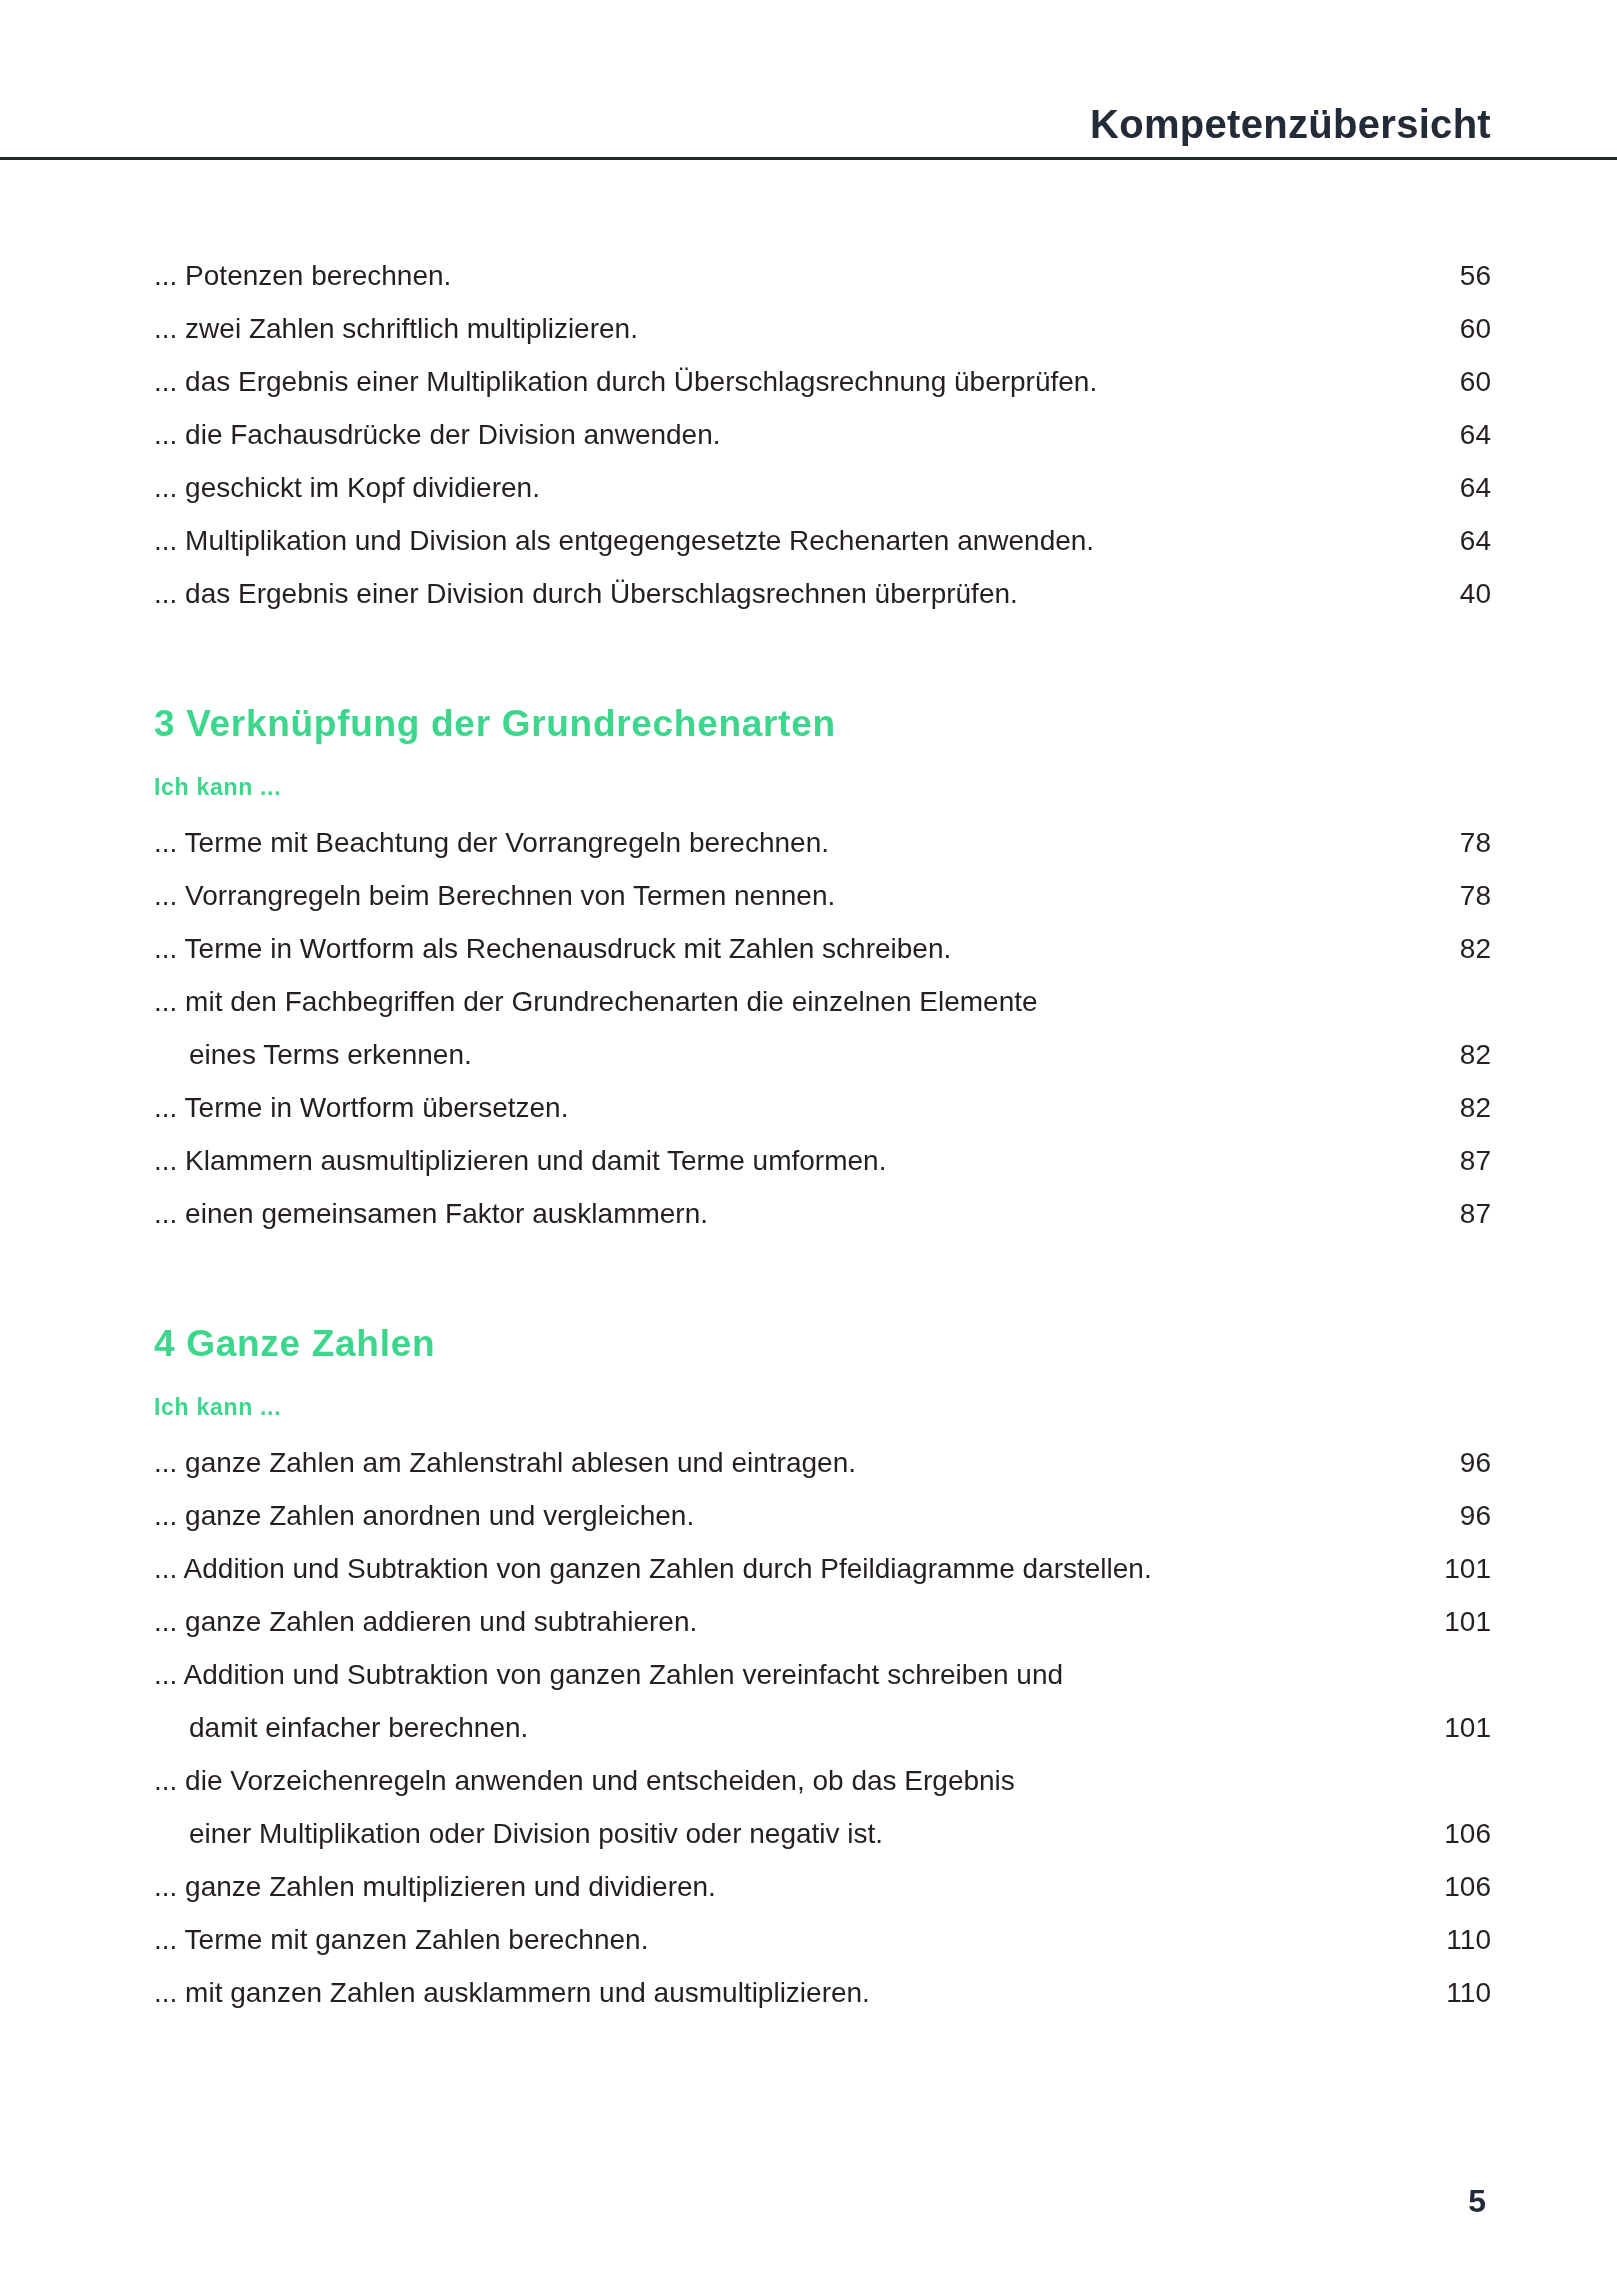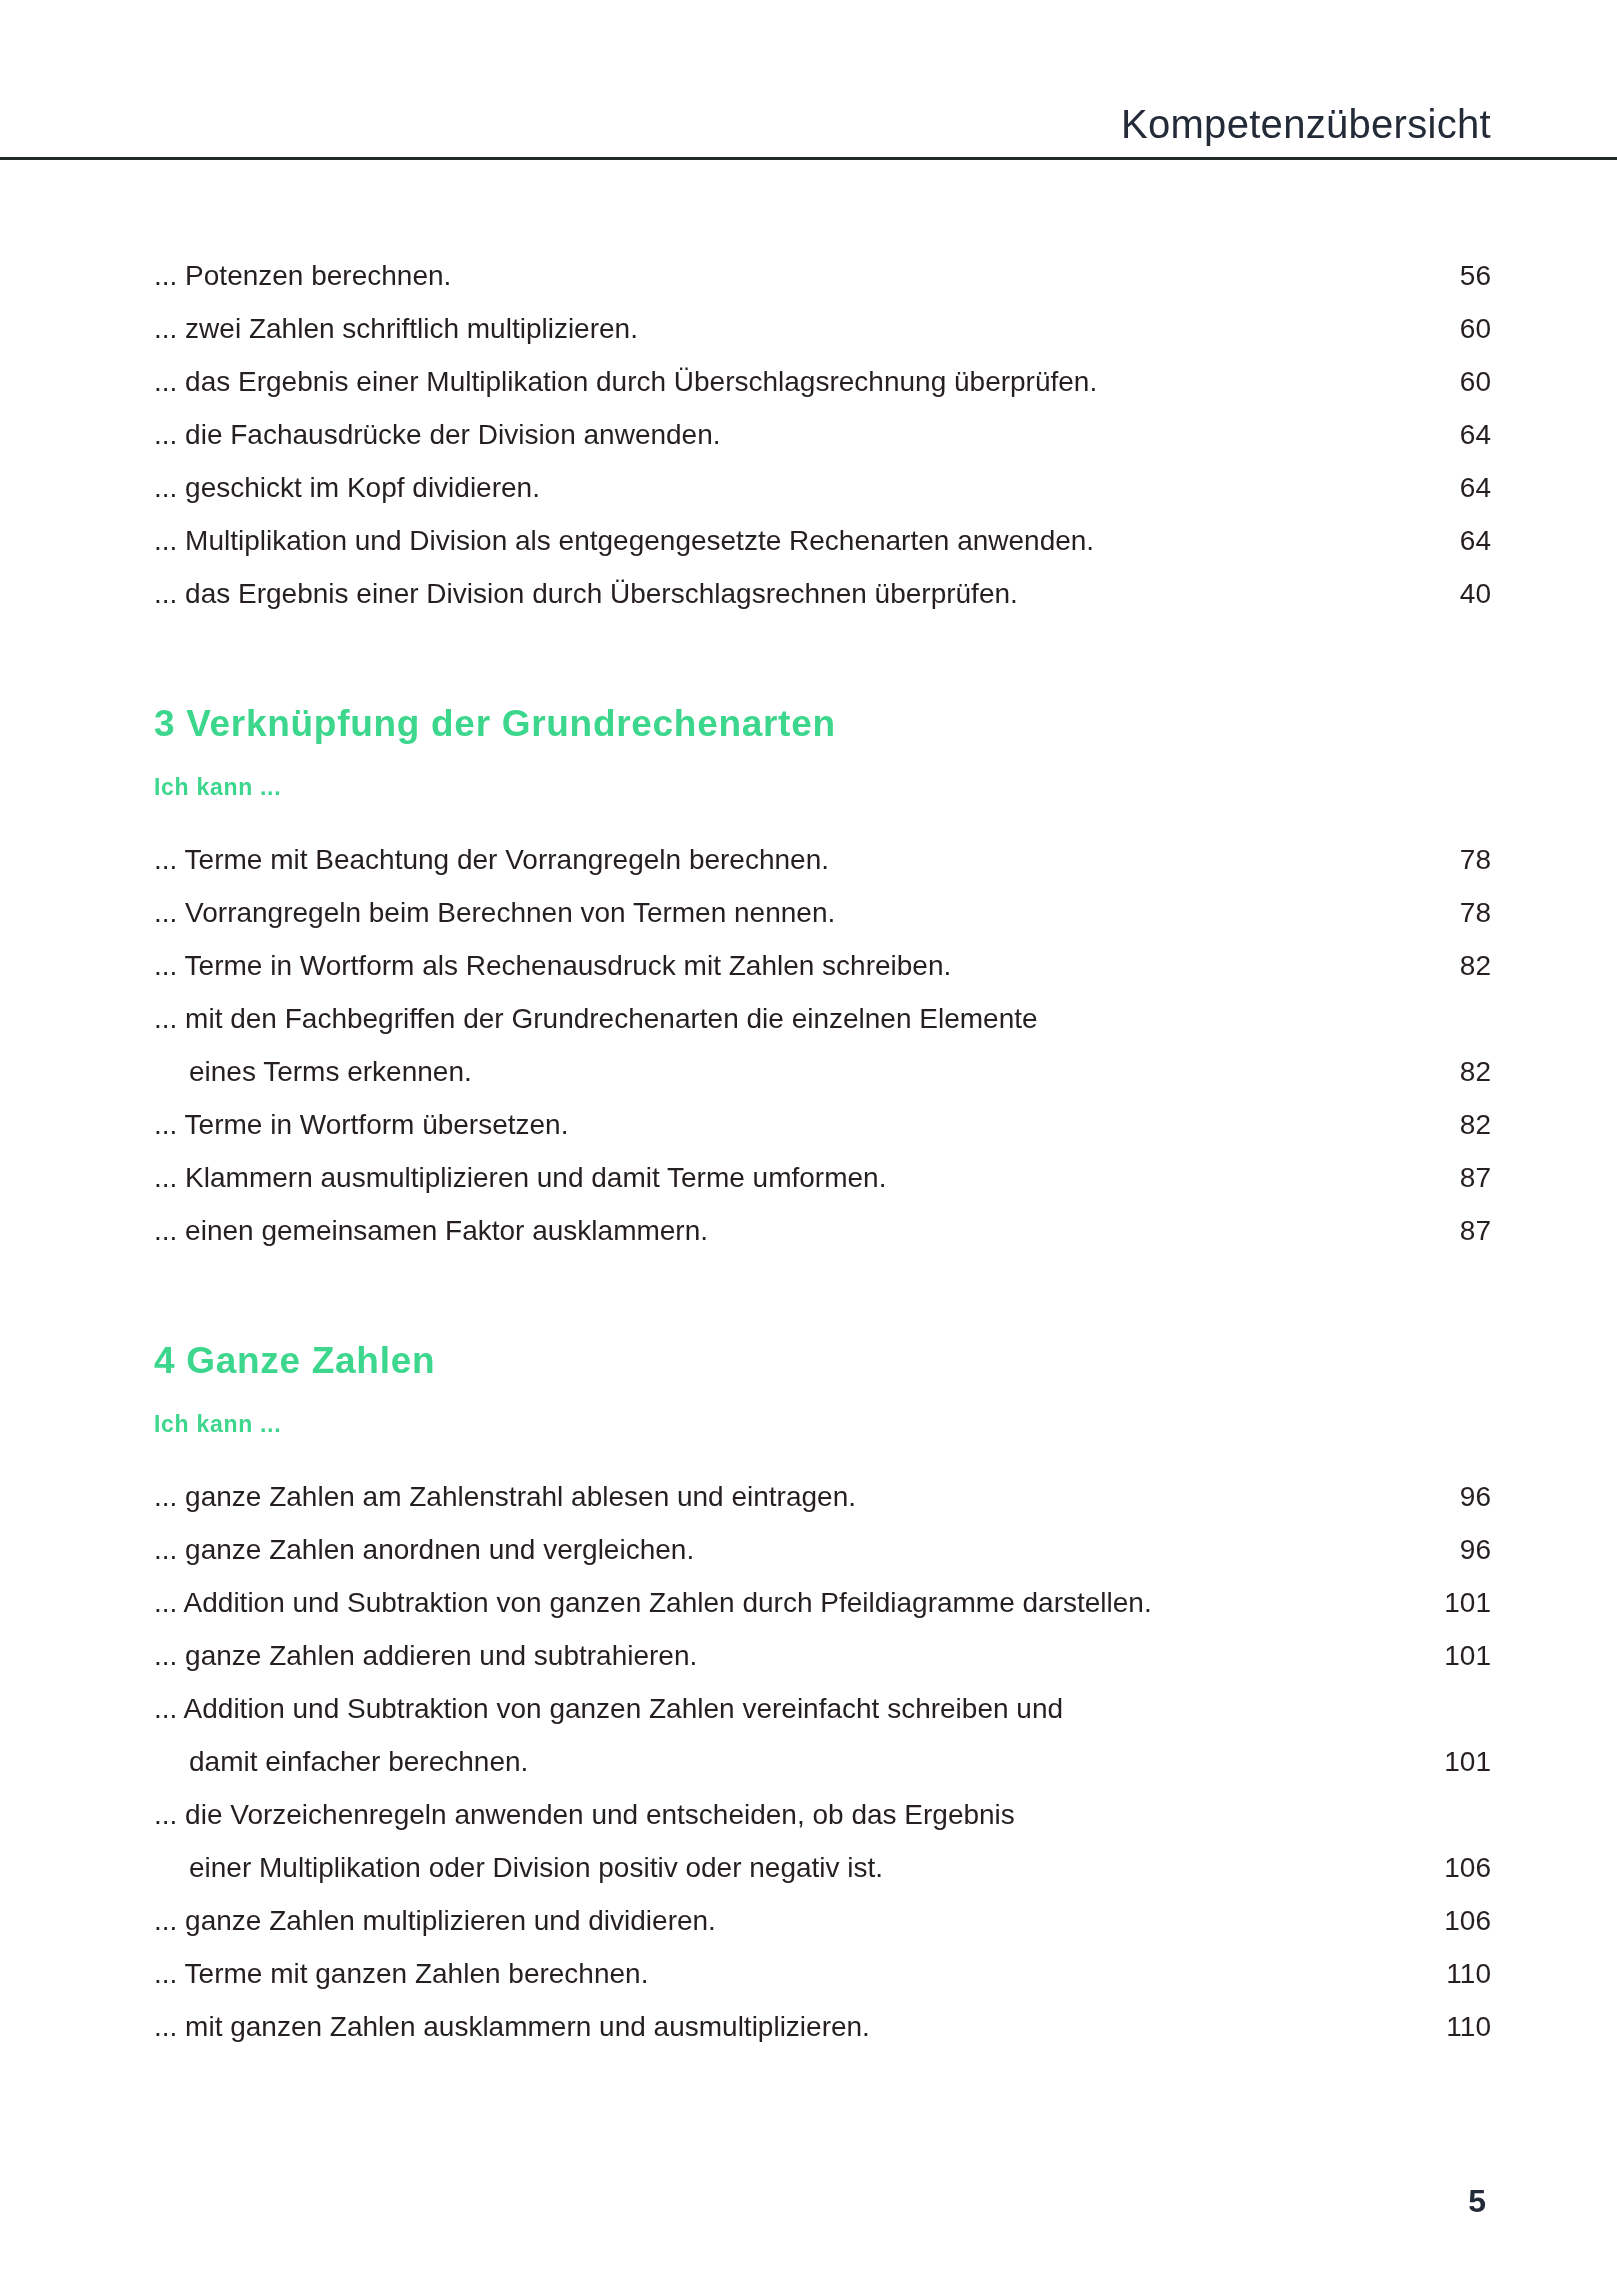--- a/index.html
+++ b/index.html
@@ -10,21 +10,21 @@
     background: #ffffff;
     font-family: "Liberation Sans", sans-serif;
     color: #261f1f;
     overflow: hidden;
   }
   .header-title {
     position: absolute;
     top: 102px;
     right: 127px;
     font-size: 40px;
-    font-weight: 400;
+    font-weight: 700;
     letter-spacing: 0.3px;
     color: #232a38;
     white-space: nowrap;
   }
   .header-rule {
     position: absolute;
     top: 157px;
     left: 0;
     width: 1618px;
     height: 2.7px;
@@ -48,21 +48,21 @@
   }
   .section-subtitle {
     margin-top: 19px;
     font-size: 23px;
     line-height: 42px;
     font-weight: 700;
     letter-spacing: 0.7px;
     color: #3cd68d;
     white-space: nowrap;
   }
-  .rows { margin-top: 25px; }
+  .rows { margin-top: 8px; }
   .row {
     display: flex;
     justify-content: space-between;
     align-items: baseline;
     height: 53px;
     line-height: 53px;
     font-size: 28px;
     white-space: nowrap;
   }
   .row-text { flex: 1 1 auto; overflow: hidden; }

